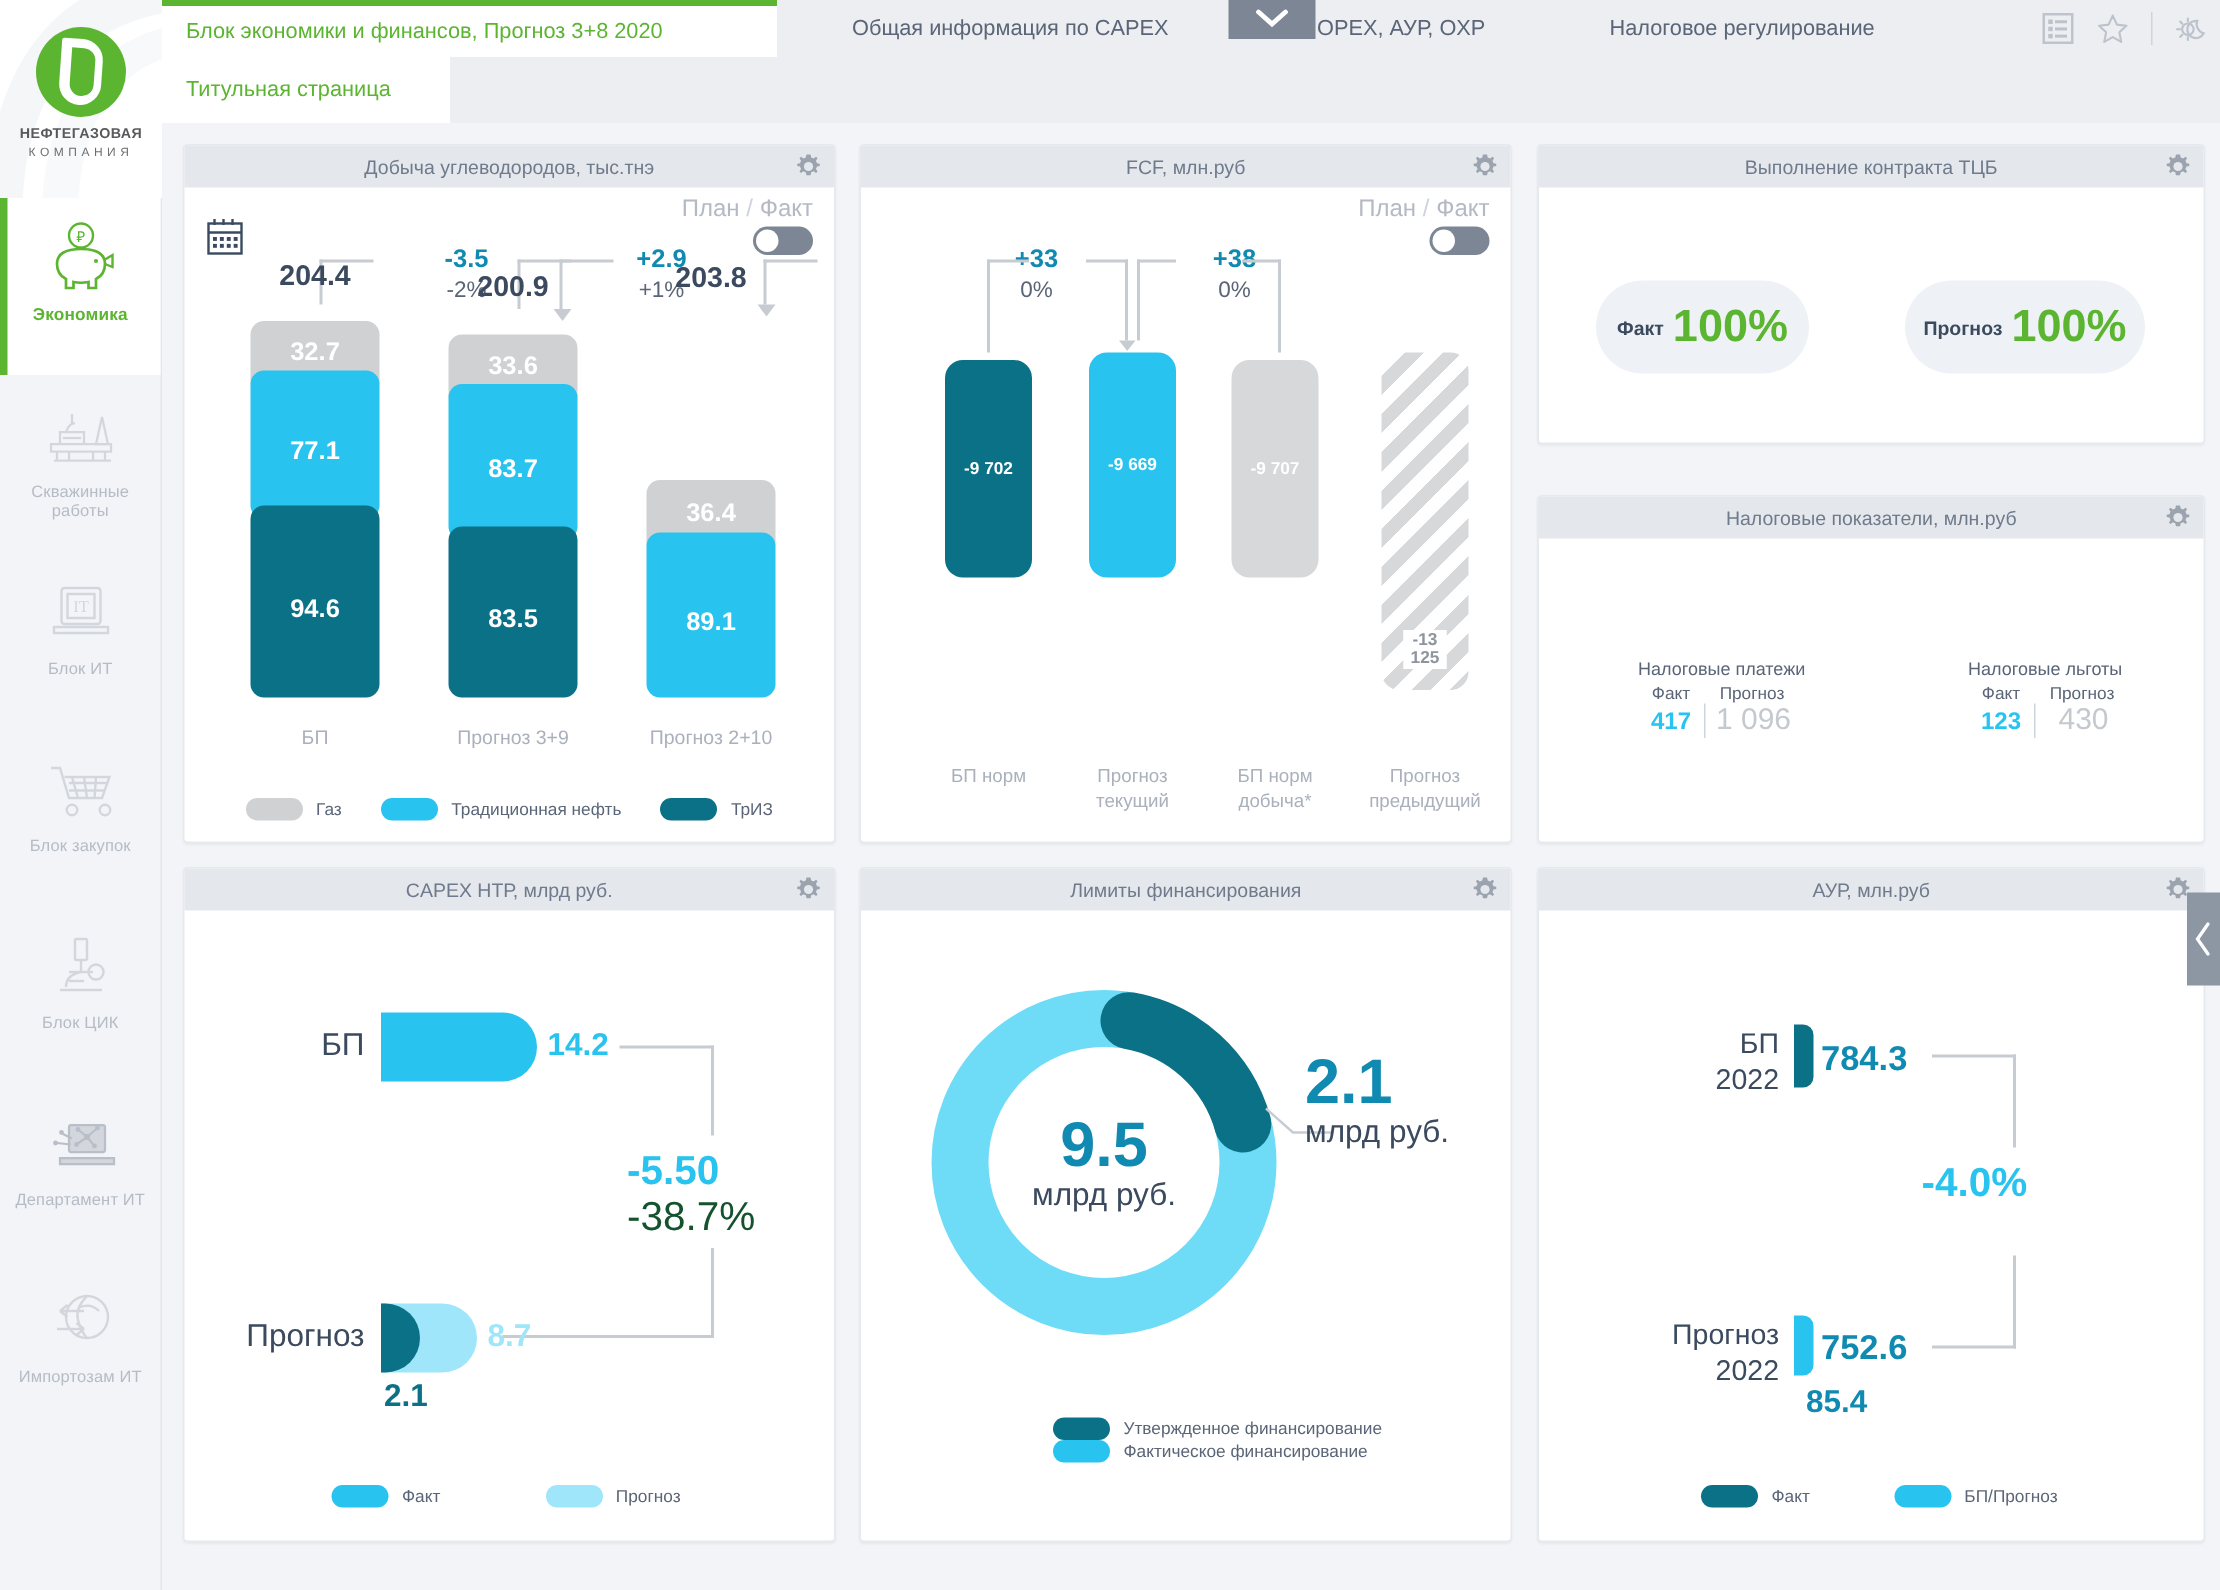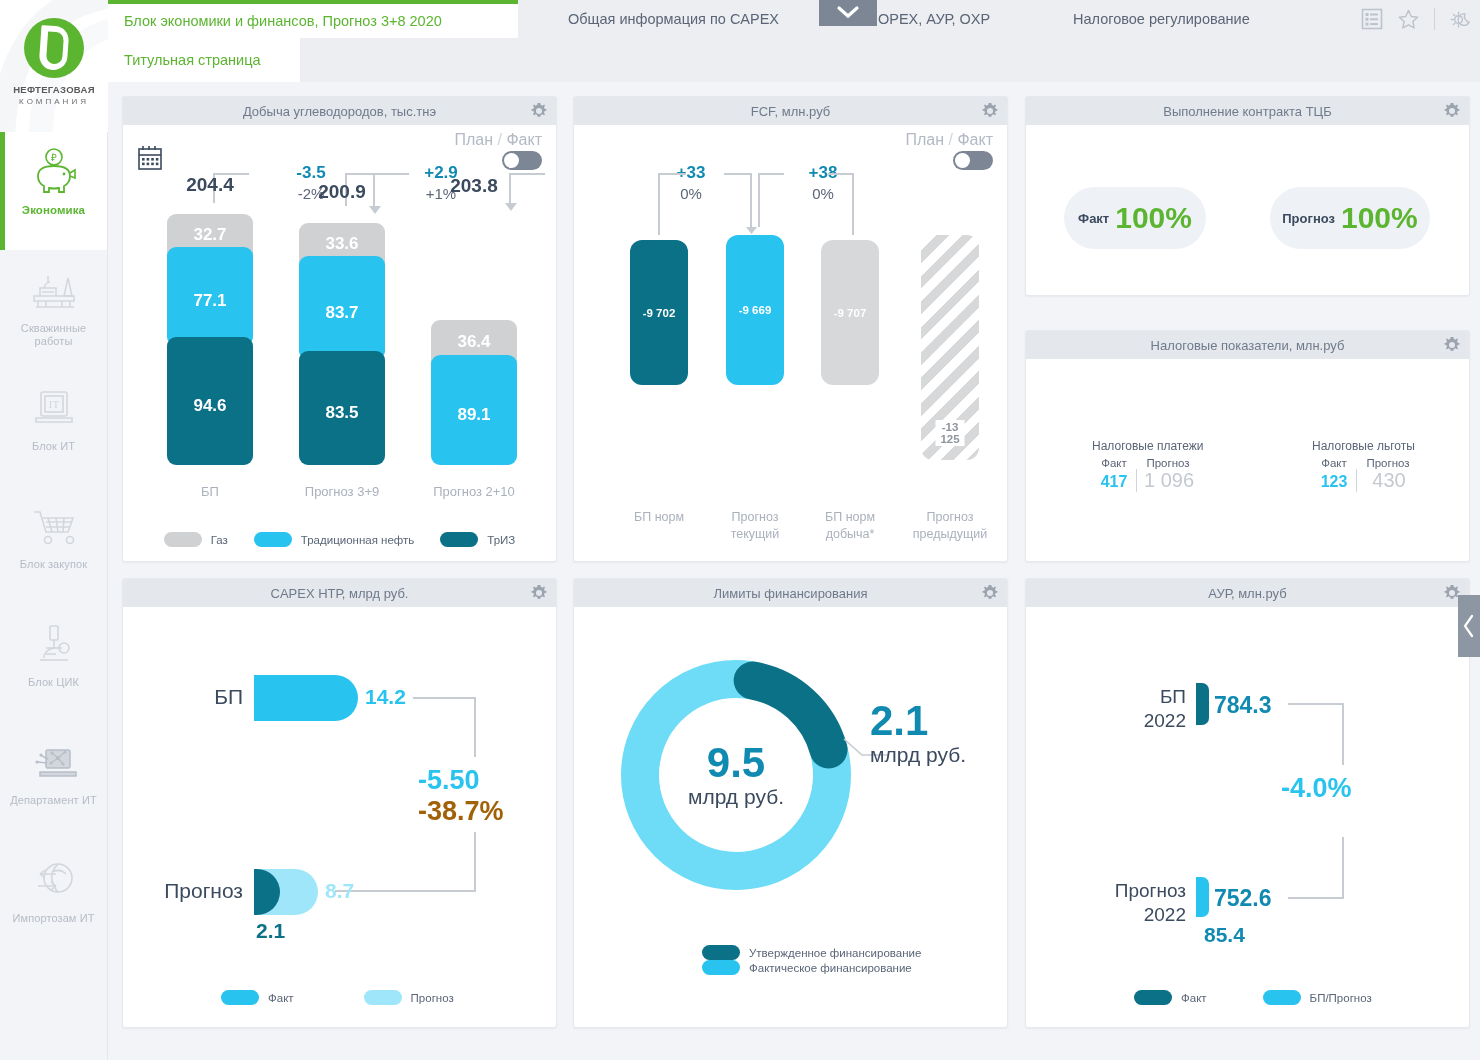--- a/index.html
+++ b/index.html
@@ -216,21 +216,21 @@
   
   .hbar-label { position: absolute; font-size: 21px; color: #3b4a5e; text-align: right; }
   .hbar { position: absolute; height: 46px; border-radius: 0 23px 23px 0; }
   .hbar.fact { background: #29c3ef; }
   .hbar.fore { background: #9fe6fa; }
   .hbar-cap { position: absolute; width: 26px; height: 46px; background: #0b7186;
               border-radius: 0 23px 23px 0; }
   .hbar-val { position: absolute; font-size: 21px; font-weight: bold; }
   .capex-delta { position: absolute; text-align: left; }
   .capex-delta .d1 { font-size: 27px; font-weight: bold; color: #29c3ef; }
-  .capex-delta .d2 { font-size: 27px; font-weight: bold; color: #a16207; }
+  .capex-delta .d2 { font-size: 27px; font-weight: normal; color: #14532d; }
 
   
   #donut-wrap { position: absolute; left: 42px; top: 48px; width: 240px; height: 240px; }
   #donut-center {
     position: absolute; left: 50%; top: 50%; transform: translate(-50%,-50%);
     text-align: center; width: 150px;
   }
   #donut-center .num { font-size: 42px; font-weight: bold; color: #118ab2; line-height: 44px; }
   #donut-center .unit { font-size: 21px; color: #3b4a5e; }
   #donut-call { position: absolute; left: 296px; top: 92px; text-align: left; }

